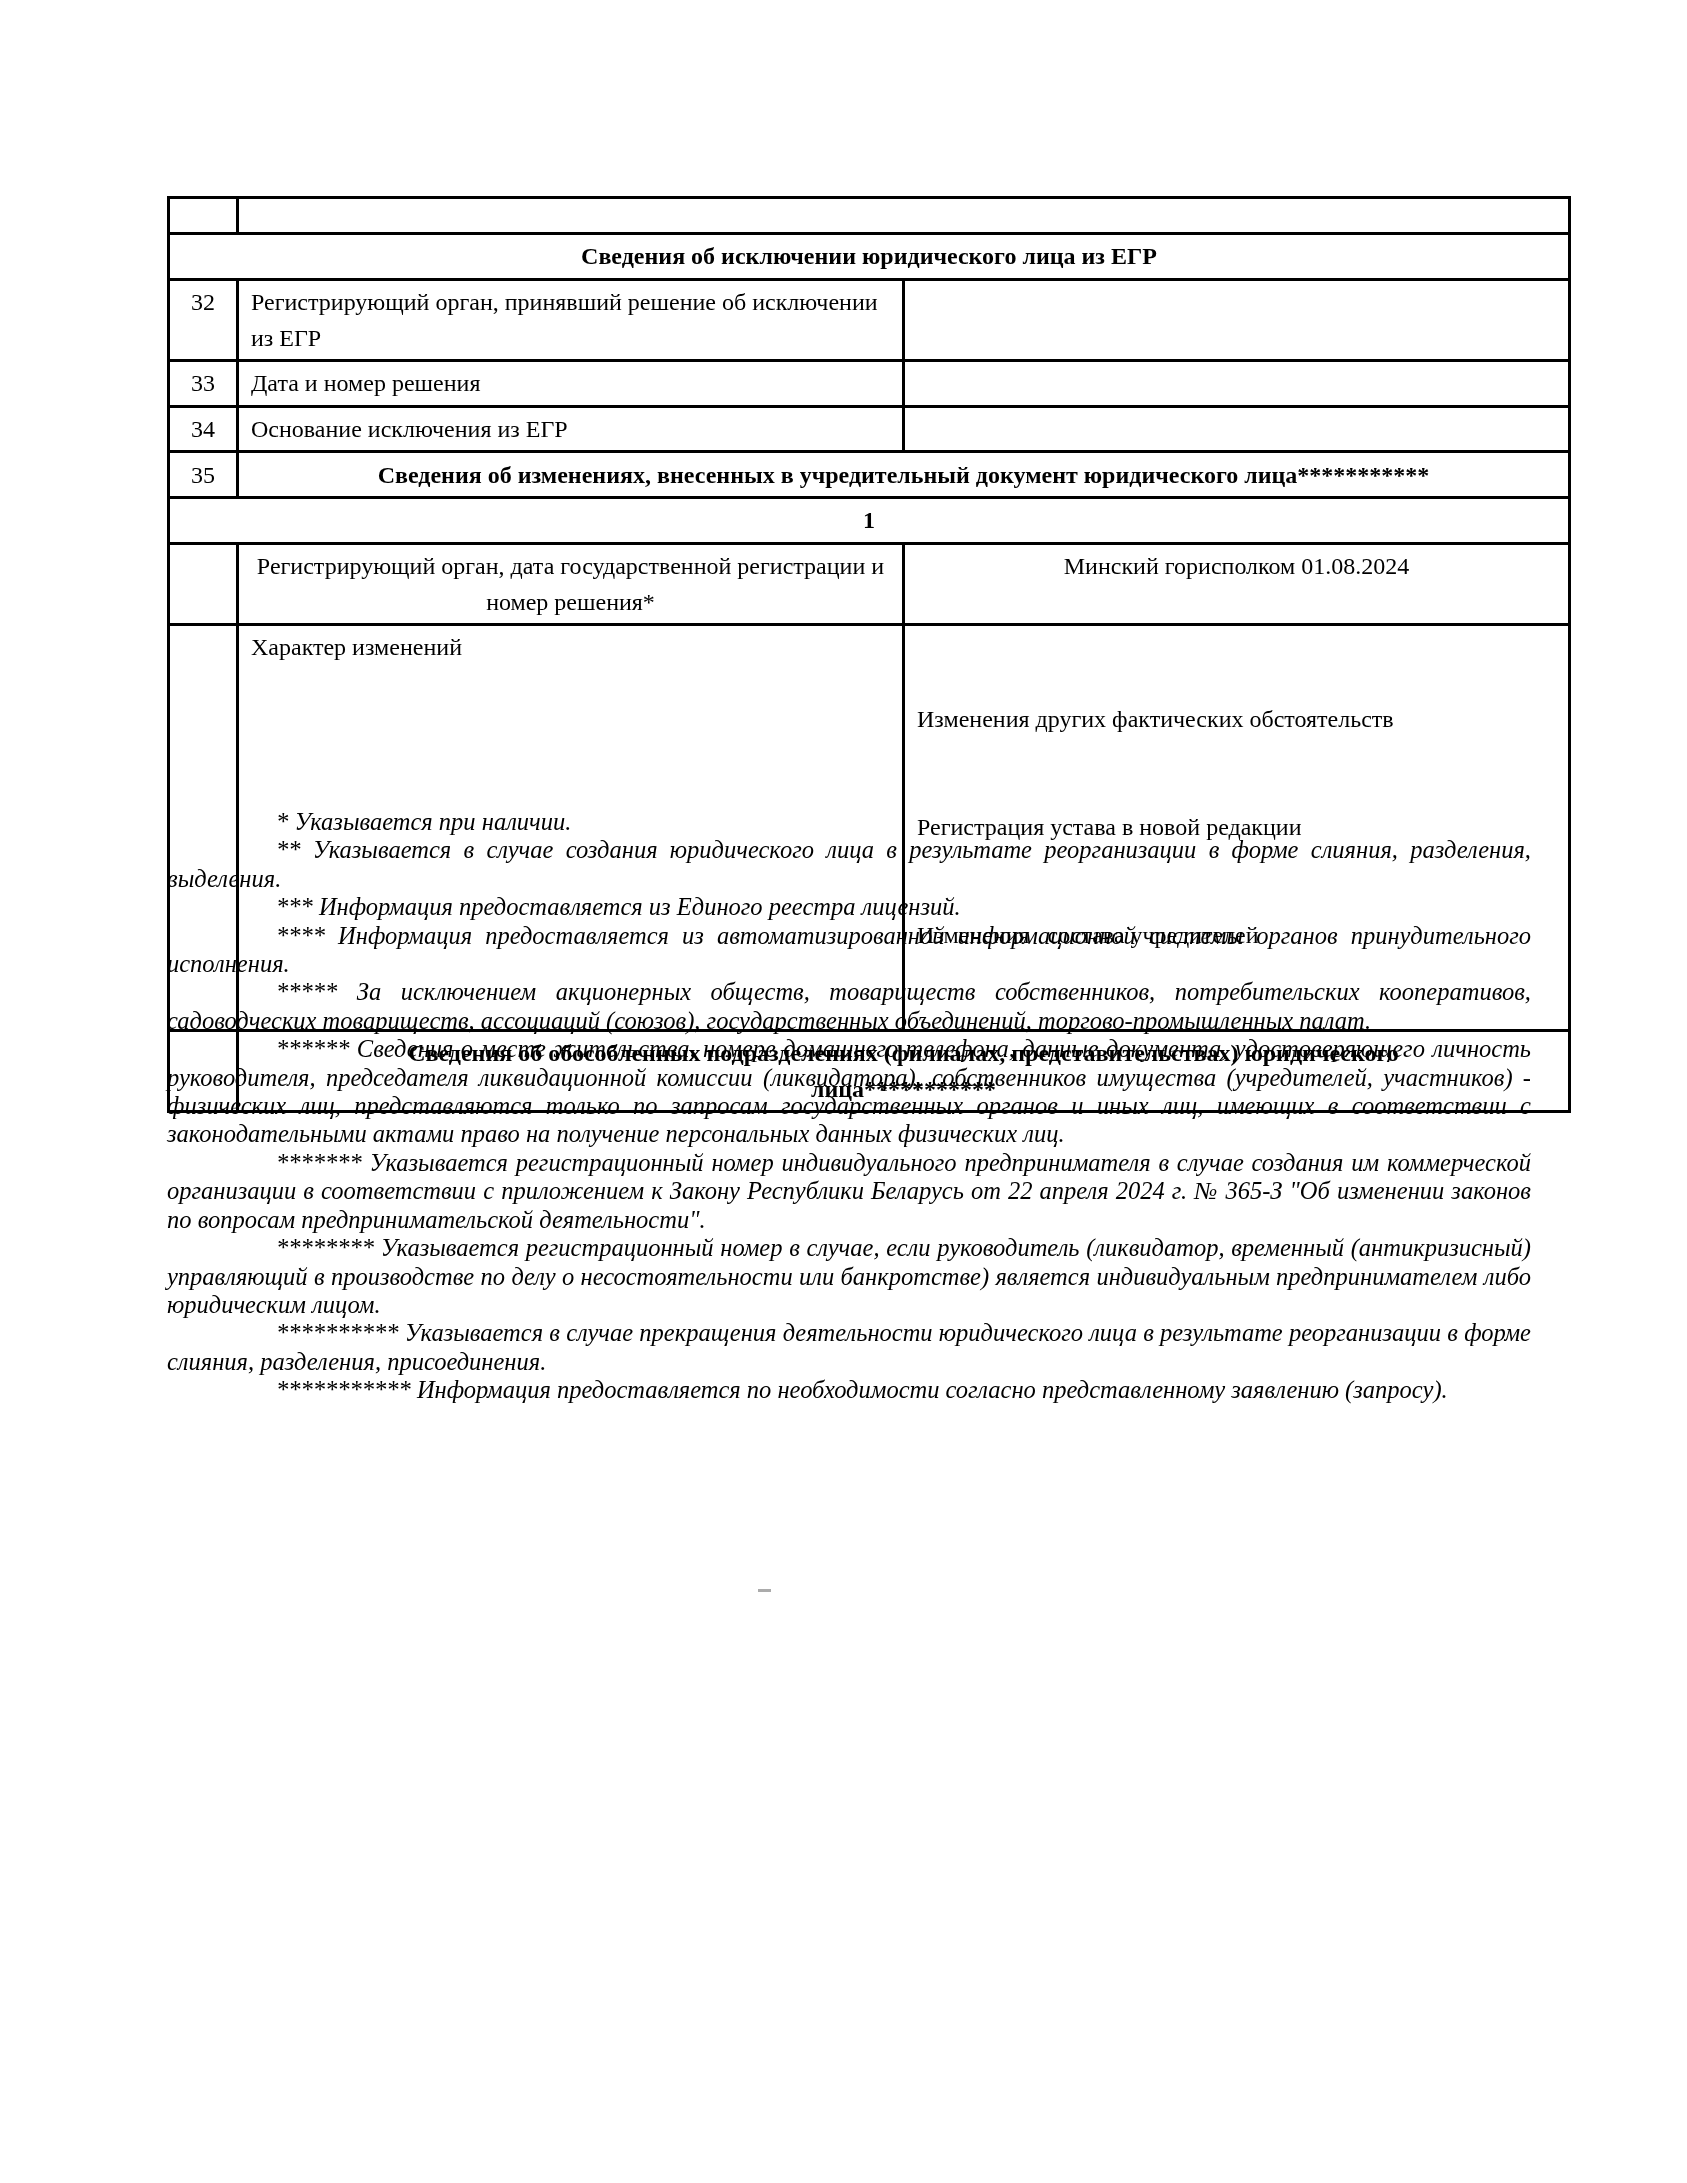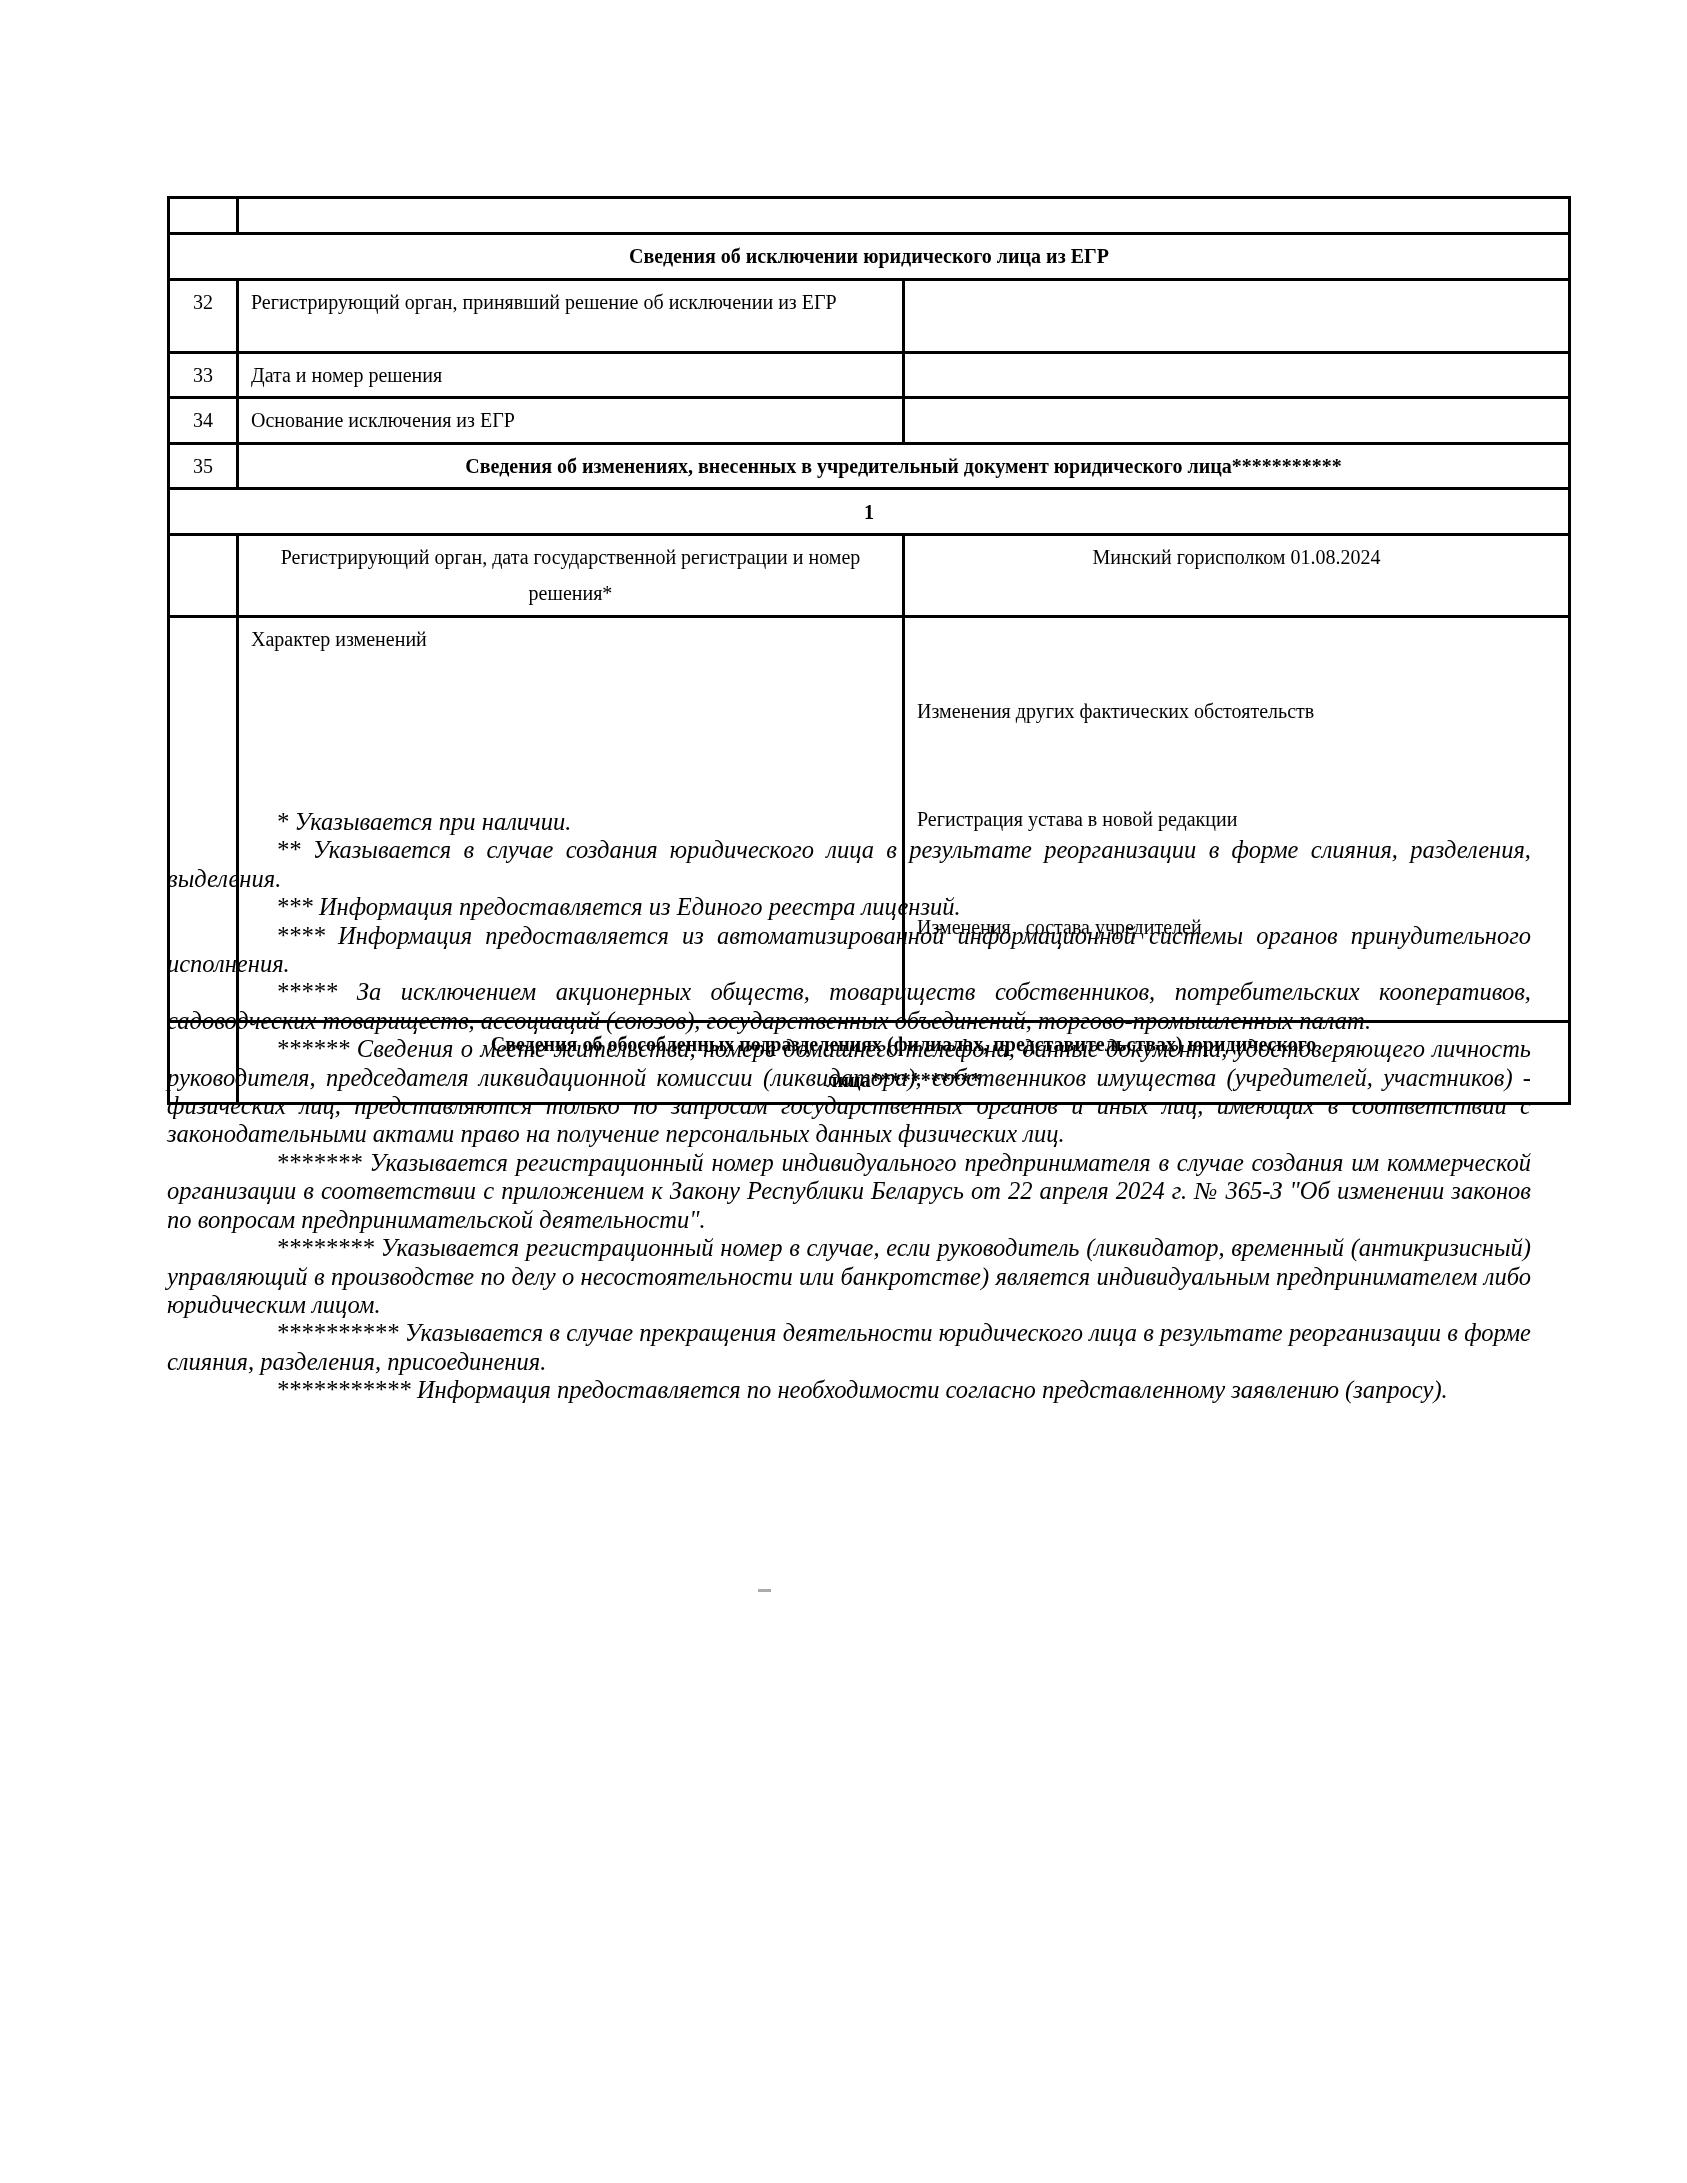--- a/index.html
+++ b/index.html
@@ -13,21 +13,21 @@
     font-family: "Liberation Serif", "DejaVu Serif", serif;
     overflow: hidden;
   }
   table.doc-table {
     position: absolute;
     left: 167px;
     top: 196px;
     width: 1401px;
     border-collapse: collapse;
     table-layout: fixed;
-    font-size: 20px;
+    font-size: 24px;
     line-height: 36px;
   }
   table.doc-table td {
     border: 3.3px solid #000000;
     padding: 3.3px 12px 3.3px 12px;
     vertical-align: top;
     overflow: hidden;
   }
   td.c-num { text-align: center; padding-left: 2.6px; padding-right: 2.6px; }
   td.c-head {

